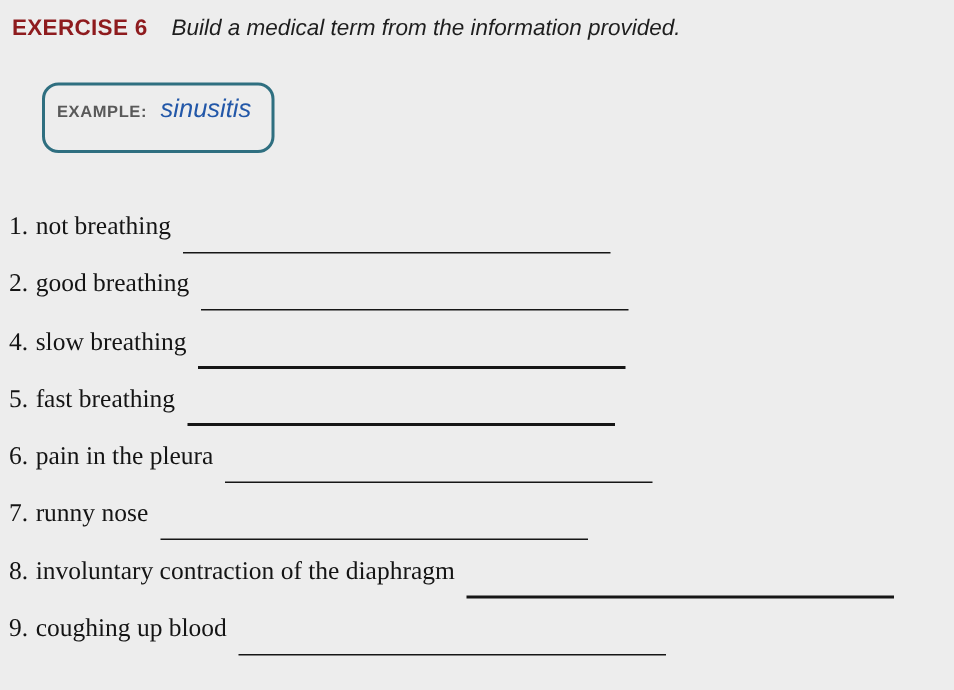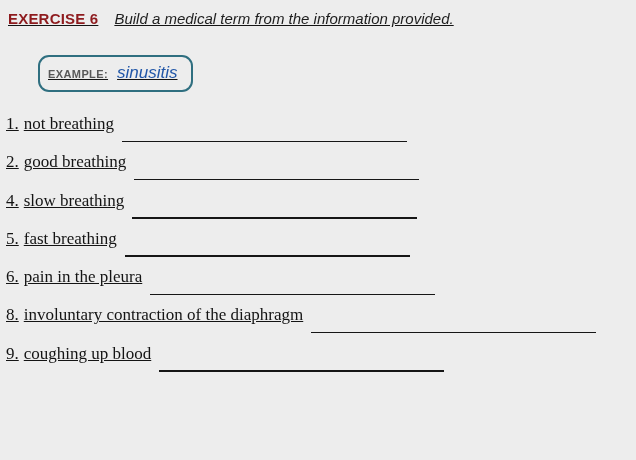--- a/index.html
+++ b/index.html
@@ -13,21 +13,21 @@
   }
   *{box-sizing:border-box;}
   html,body{margin:0;padding:0;}
   body{
     width:636px;height:460px;
     background:var(--background);
     font-family:"Liberation Serif", serif;
     color:var(--text-black);
     overflow:hidden;
   }
-  .page{width:508px;height:460px;position:relative;text-decoration:underline;}
+  .page{width:508px;height:460px;position:relative;}
 
   
   .exercise-header{
     padding:10px 8px 0 8px;
     font-family:"Liberation Sans", sans-serif;
     font-size:15px;
     line-height:18px;
     white-space:nowrap;
   }
   .exercise-label{
@@ -36,25 +36,25 @@
     letter-spacing:0.2px;
     margin-right:16px;
   }
   .exercise-instruction{
     font-style:italic;
     color:#1e1e1e;
   }
 
   
   .example-box{
-    margin:27px 0 0 38px;
+    margin:27px 0 0 28px;
     width:fit-content;
     border:2px solid var(--example-border-teal);
     border-radius:11px;
-    padding:6px 13px 7px 8px;
+    padding:6px 13px 17px 8px;
     display:flex;
     align-items:baseline;
     background:transparent;
   }
   .example-label{
     font-family:"Liberation Sans", sans-serif;
     font-weight:bold;
     font-size:11px;
     color:var(--example-label-gray);
     letter-spacing:0.4px;
@@ -67,21 +67,21 @@
   }
   .example-answer{
     font-family:"Liberation Sans", sans-serif;
     font-style:italic;
     font-size:17px;
     color:var(--answer-blue);
   }
 
   
   .item-list{
-    margin-top:21px;
+    margin-top:38px;
     padding-left:6px;
   }
   .item{
     height:38.3px;
     font-size:17px;
     line-height:21px;
     white-space:nowrap;
   }
   .item-number{margin-right:5px;}
   .answer-blank{
@@ -118,20 +118,23 @@
     <div class="item">
       <span class="item-number">4.</span><span>slow breathing</span><span class="answer-blank"></span>
     </div>
     <div class="item">
       <span class="item-number">5.</span><span>fast breathing</span><span class="answer-blank"></span>
     </div>
     <div class="item">
       <span class="item-number">6.</span><span>pain in the pleura</span><span class="answer-blank"></span>
     </div>
     <div class="item">
+      <span class="item-number">7.</span><span>runny nose</span><span class="answer-blank"></span>
+    </div>
+    <div class="item">
       <span class="item-number">8.</span><span>involuntary contraction of the diaphragm</span><span class="answer-blank"></span>
     </div>
     <div class="item">
       <span class="item-number">9.</span><span>coughing up blood</span><span class="answer-blank"></span>
     </div>
   </div>
 
 </div>
 
 </body></html>

